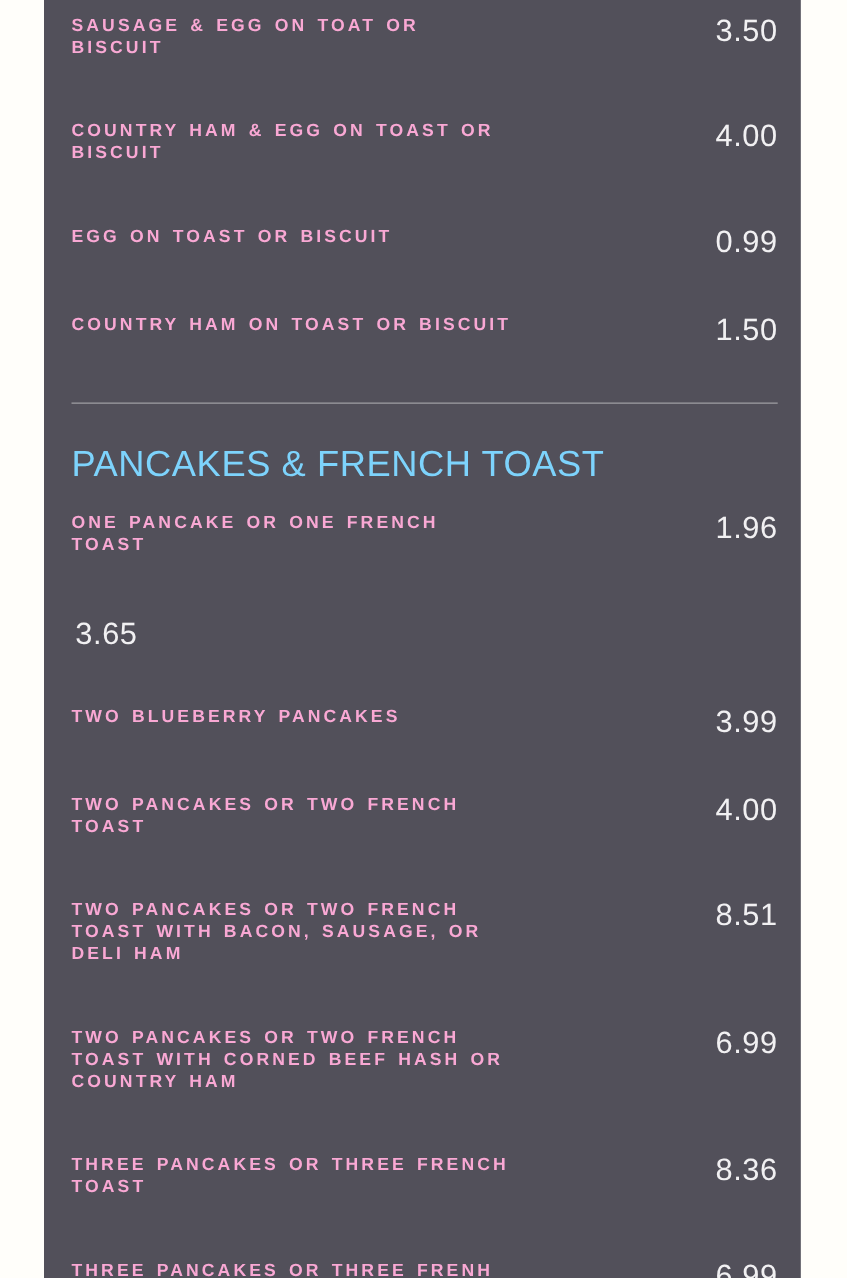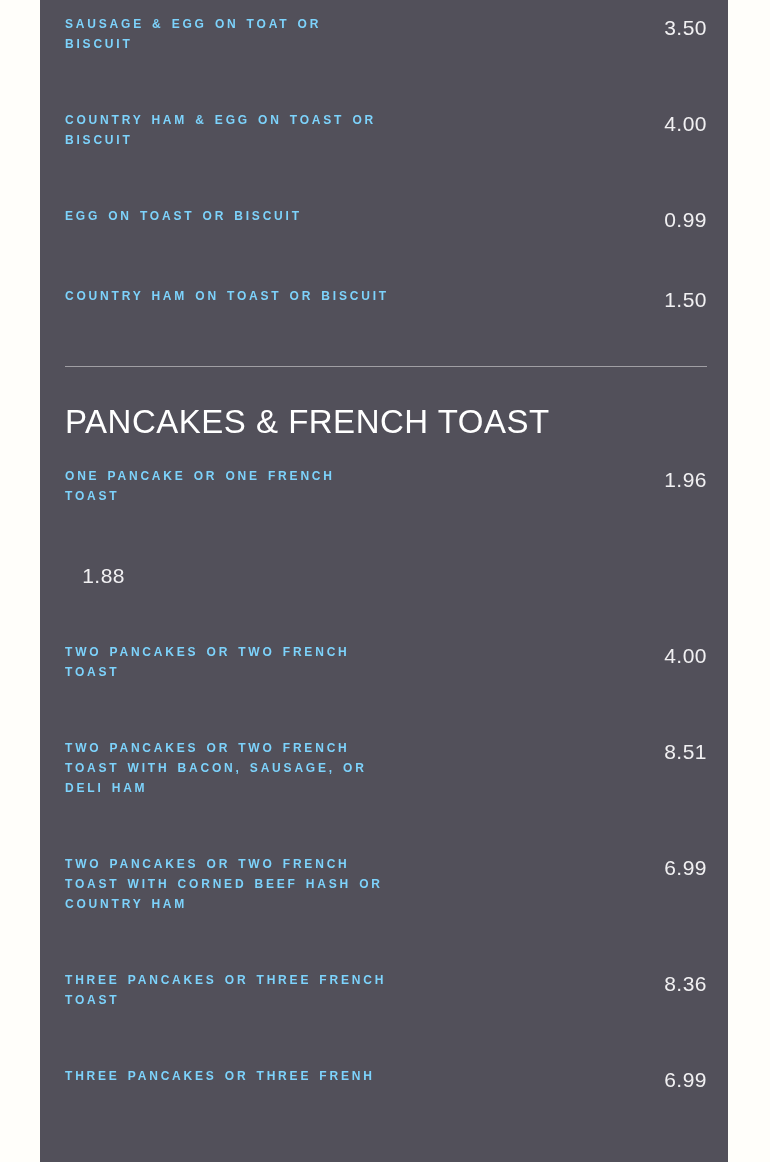--- a/index.html
+++ b/index.html
@@ -25,48 +25,48 @@
     padding: 14px 21px 0 25px;
     overflow: hidden;
   }
   .menu-row {
     display: flex;
     justify-content: space-between;
     align-items: flex-start;
     margin-bottom: 56px;
   }
   .item-name {
-    color: #7dd3fc;
-    font-size: 12px;
+    color: #f9a8d4;
+    font-size: 16px;
     font-weight: 700;
     line-height: 20px;
     letter-spacing: 2.8px;
     word-spacing: 2px;
     white-space: pre-line;
     max-width: 470px;
     text-transform: uppercase;
   }
   .item-price {
     color: #f1f0f2;
-    font-size: 21px;
+    font-size: 28px;
     font-weight: 400;
     line-height: 20px;
     padding-top: 4px;
     letter-spacing: 0.5px;
     text-align: right;
     min-width: 60px;
     flex-shrink: 0;
   }
   .section-divider {
     border: none;
     border-top: 1px solid rgba(255, 255, 255, 0.45);
     margin: 12px 0 0 0;
   }
   .section-title {
-    color: #ffffff;
+    color: #7dd3fc;
     font-size: 33px;
     font-weight: 400;
     letter-spacing: 0.5px;
     line-height: 40px;
     margin: 35px 0 24px 0;
   }
 </style>
 </head>
 <body>
 
@@ -93,21 +93,25 @@
 
   <hr class="section-divider">
   <h2 class="section-title">PANCAKES &amp; FRENCH TOAST</h2>
 
   <div class="menu-row">
     <div class="item-name">ONE PANCAKE OR ONE FRENCH
 TOAST</div>
     <div class="item-price">1.96</div>
   </div>
   <div class="menu-row">
-    <div class="item-price">1.88</div>
+    <div class="item-price">3.65</div>
+  </div>
+  <div class="menu-row">
+    <div class="item-name">TWO BLUEBERRY PANCAKES</div>
+    <div class="item-price">3.99</div>
   </div>
   <div class="menu-row">
     <div class="item-name">TWO PANCAKES OR TWO FRENCH
 TOAST</div>
     <div class="item-price">4.00</div>
   </div>
   <div class="menu-row">
     <div class="item-name">TWO PANCAKES OR TWO FRENCH
 TOAST WITH BACON, SAUSAGE, OR
 DELI HAM</div>

